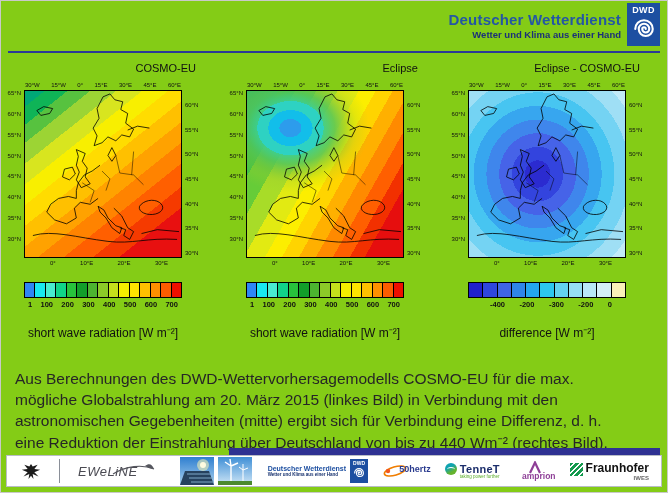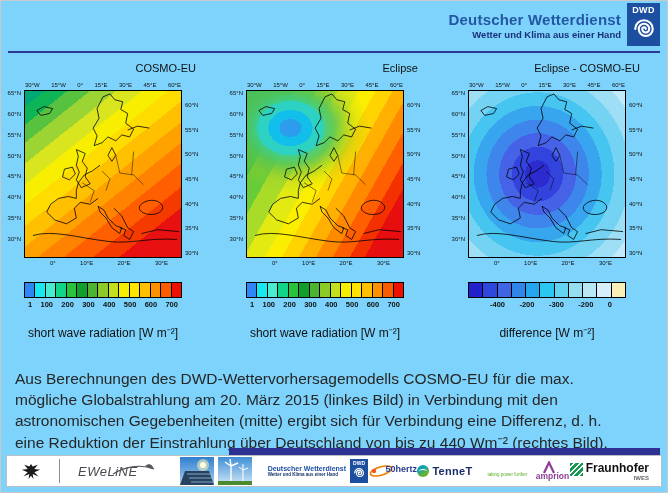--- a/index.html
+++ b/index.html
@@ -1,16 +1,16 @@
 <!DOCTYPE html>
 <html><head>
 <meta charset="utf-8">
 <style>
   html,body{margin:0;padding:0;background:#e9e9e9;}
-  .slide{width:668px;height:493px;position:relative;background:#7dd3fc;
+  .slide{width:668px;height:493px;position:relative;background:#84cc16;
          font-family:"Liberation Sans",sans-serif;border:1px solid #c9c9c9;
          box-sizing:border-box;overflow:hidden;margin:0 auto;}
 
   
   .header{height:50px;position:relative;}
   .header-text{position:absolute;right:46px;top:10px;text-align:right;}
   .header-org{font-size:15px;font-weight:bold;color:#2457a4;letter-spacing:.2px;}
   .header-tagline{font-size:9.5px;font-weight:bold;color:#1b2f7a;margin-top:1px;}
   .dwd-logo{position:absolute;right:7px;top:2px;width:33px;height:43px;background:#1d4fa1;
             display:flex;flex-direction:column;align-items:center;}
@@ -55,21 +55,21 @@
   .photo.wind{margin-left:4px;}
   .fright{display:flex;align-items:center;justify-content:space-between;flex:1;margin:0 12px 0 16px;}
   .fdwd{display:flex;align-items:center;gap:4px;}
   .fdwd-text{text-align:left;}
   .fdwd-org{font-size:7px;font-weight:bold;color:#1d4fa1;}
   .fdwd-tag{font-size:4.5px;font-weight:bold;color:#17316e;}
   .fdwd-logo{width:18px;height:24px;background:#1d4fa1;display:flex;flex-direction:column;align-items:center;}
   .fdwd-logo .t{color:#fff;font-size:5px;font-weight:bold;margin-top:1px;}
   .fhertz{display:flex;}
   .fhertz .txt{font-size:9px;font-weight:bold;color:#2a3b8f;margin-left:-11px;}
-  .ftennet{display:flex;flex-direction:row;align-items:flex-end;}
+  .ftennet{display:flex;flex-direction:column;align-items:flex-start;}
   .ftennet-row{display:flex;align-items:center;gap:3px;}
   .tennet-globe{width:12px;height:12px;border-radius:50%;background:linear-gradient(150deg,#0fa3b0 35%,#65b32e 70%);position:relative;}
   .tennet-globe:after{content:"";position:absolute;left:2px;top:4px;width:8px;height:4px;border-top:1.4px solid #fff;border-radius:50%;}
   .ftennet .txt{font-size:11px;font-weight:bold;color:#1b2d6b;letter-spacing:.3px;}
   .ftennet .tag{font-size:4.5px;color:#5aae28;margin-left:15px;margin-top:-1px;}
   .famprion{display:flex;flex-direction:column;align-items:center;}
   .famprion .txt{font-size:8.5px;font-weight:bold;color:#8e3f97;margin-top:-3px;margin-left:8px;}
   .ffraunhofer{display:flex;align-items:flex-start;gap:3px;}
   .fhf-mark{width:13px;height:13px;margin-top:2px;background:repeating-linear-gradient(135deg,#149a4e 0 2.5px,#ffffff 2.5px 4px);}
   .fhf-col{display:flex;flex-direction:column;align-items:flex-end;}

